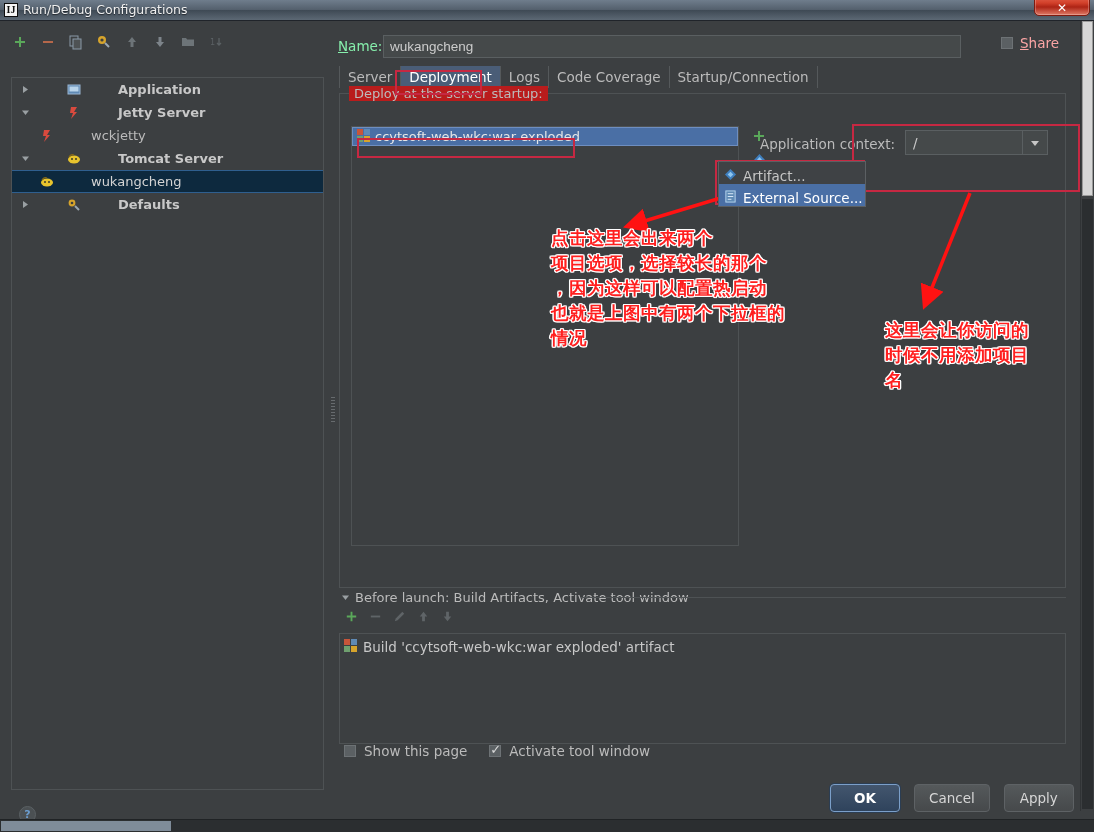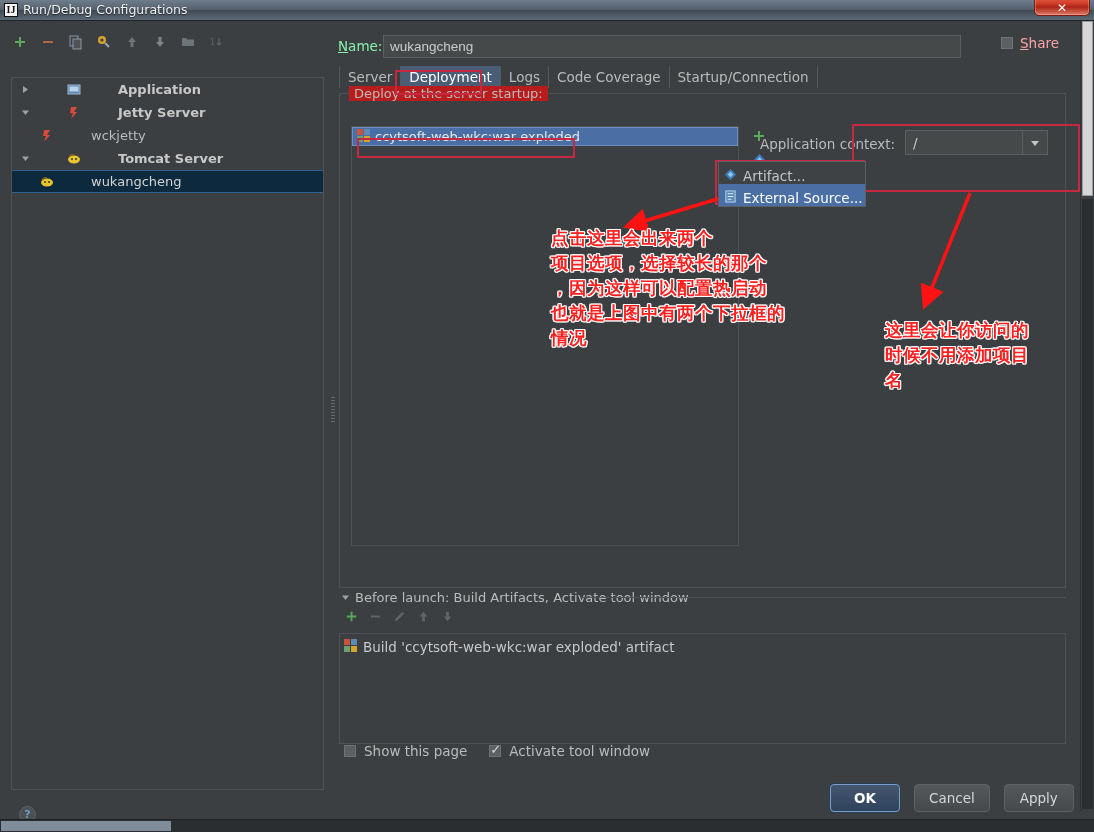--- a/index.html
+++ b/index.html
@@ -302,20 +302,35 @@
           <svg width="15" height="14" viewBox="0 0 15 14">
             <ellipse cx="7" cy="7.5" rx="6" ry="4" fill="#e8c42d"></ellipse>
             <path d="M2 5c1-2 3-3 5-2" stroke="#8b6b12" stroke-width="1.2" fill="none"></path>
             <circle cx="5" cy="7" r="1" fill="#3a3a2a"></circle>
               <circle cx="9" cy="7" r="1" fill="#3a3a2a"></circle>
           </svg>
         </span>
         <span>wukangcheng</span>
       </div>
 
+      <div class="tree-row">
+        <span class="tw">
+          <svg width="9" height="9" viewBox="0 0 9 9">
+              <path d="M2 1l5 3.5L2 8z" fill="#9aa0a3"></path>
+            </svg>
+        </span>
+        <span class="tg">
+          <svg width="14" height="14" viewBox="0 0 14 14">
+            <circle cx="5" cy="5" r="3.4" fill="#d6a42c"></circle>
+              <circle cx="5" cy="5" r="1.3" fill="#3c3f41"></circle>
+            <path d="M8 8l4 4" stroke="#9aa7b2" stroke-width="2"></path>
+          </svg>
+        </span>
+        <span class="bold">Defaults</span>
+      </div>
     </div>
 
     <div class="help-icon">?</div>
   </div>
 
   <div class="splitter">
     <div class="grip"></div>
   </div>
 
   <div class="right-panel">

